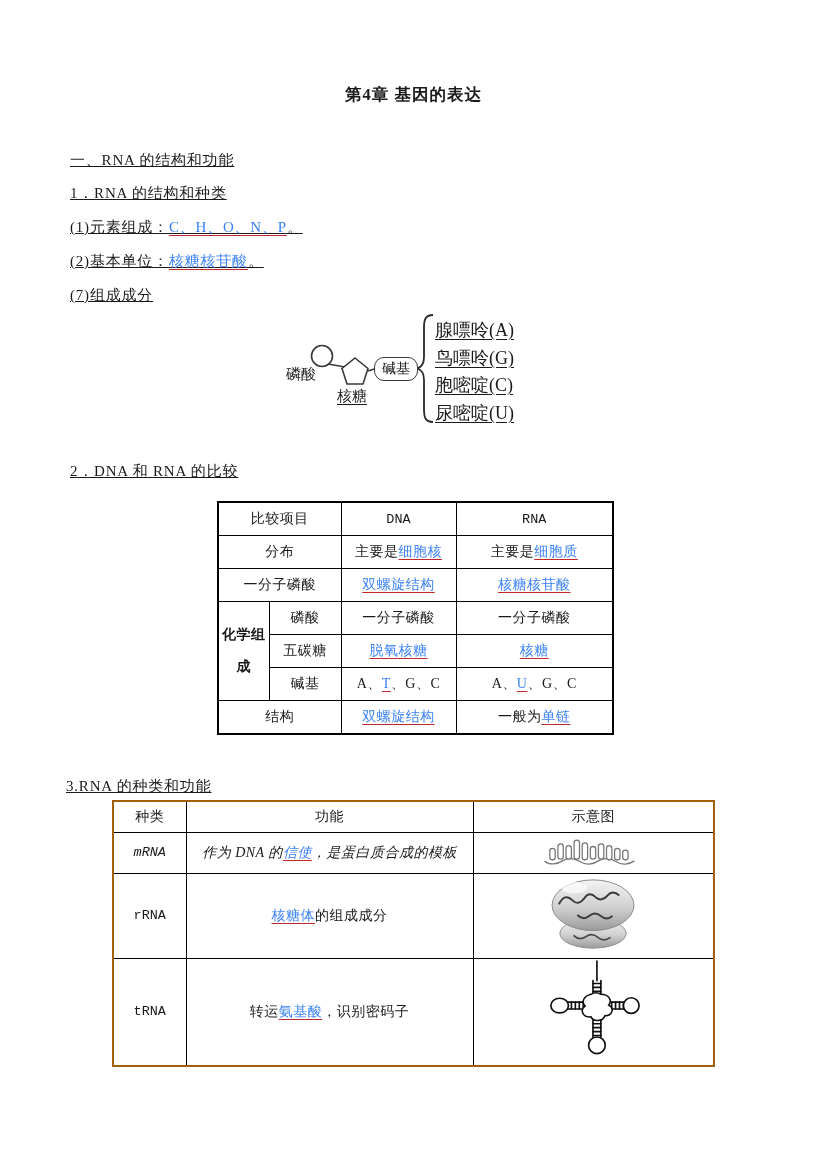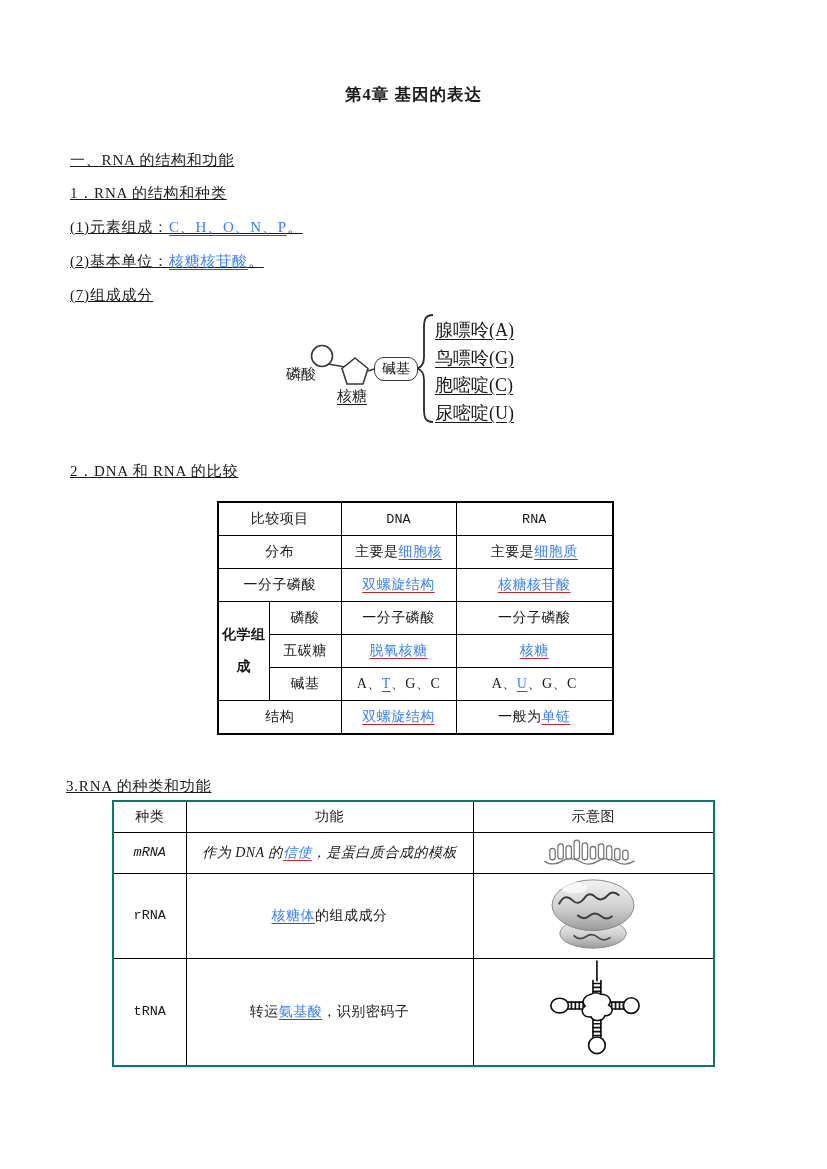--- a/index.html
+++ b/index.html
@@ -26,21 +26,21 @@
   .base-item{position:absolute;left:157px;font-size:18px;white-space:nowrap;
     text-decoration:underline;text-underline-offset:3px;}
 
   
   table{border-collapse:collapse;position:absolute;table-layout:fixed;background:#fff;border-radius:10px;}
   td,th{border:1.4px solid #000;text-align:center;vertical-align:middle;font-weight:normal;
     font-size:14px;letter-spacing:0.5px;padding:0 2px;overflow:hidden;}
   .t1{left:217px;top:501px;border:2px solid #000;}
   .t1 td{height:32px;}
   .t1 .chem-cell{line-height:2.3;font-weight:bold;}
-  .t2{left:112px;top:800px;border:2px solid #0f766e;padding-left:8px;}
+  .t2{left:112px;top:800px;border:2px solid #a16207;padding-left:8px;}
   .mono{font-family:"Liberation Mono","DejaVu Sans Mono",monospace;font-size:13.5px;letter-spacing:0;}
   .r-head{height:31px;}
   .r-mrna{height:38px;font-style:italic;}
   .r-rrna{height:85px;}
   .r-trna{height:106px;}
   .schem-cell{vertical-align:middle;text-align:center;}
 </style>
 </head>
 <body>
 

